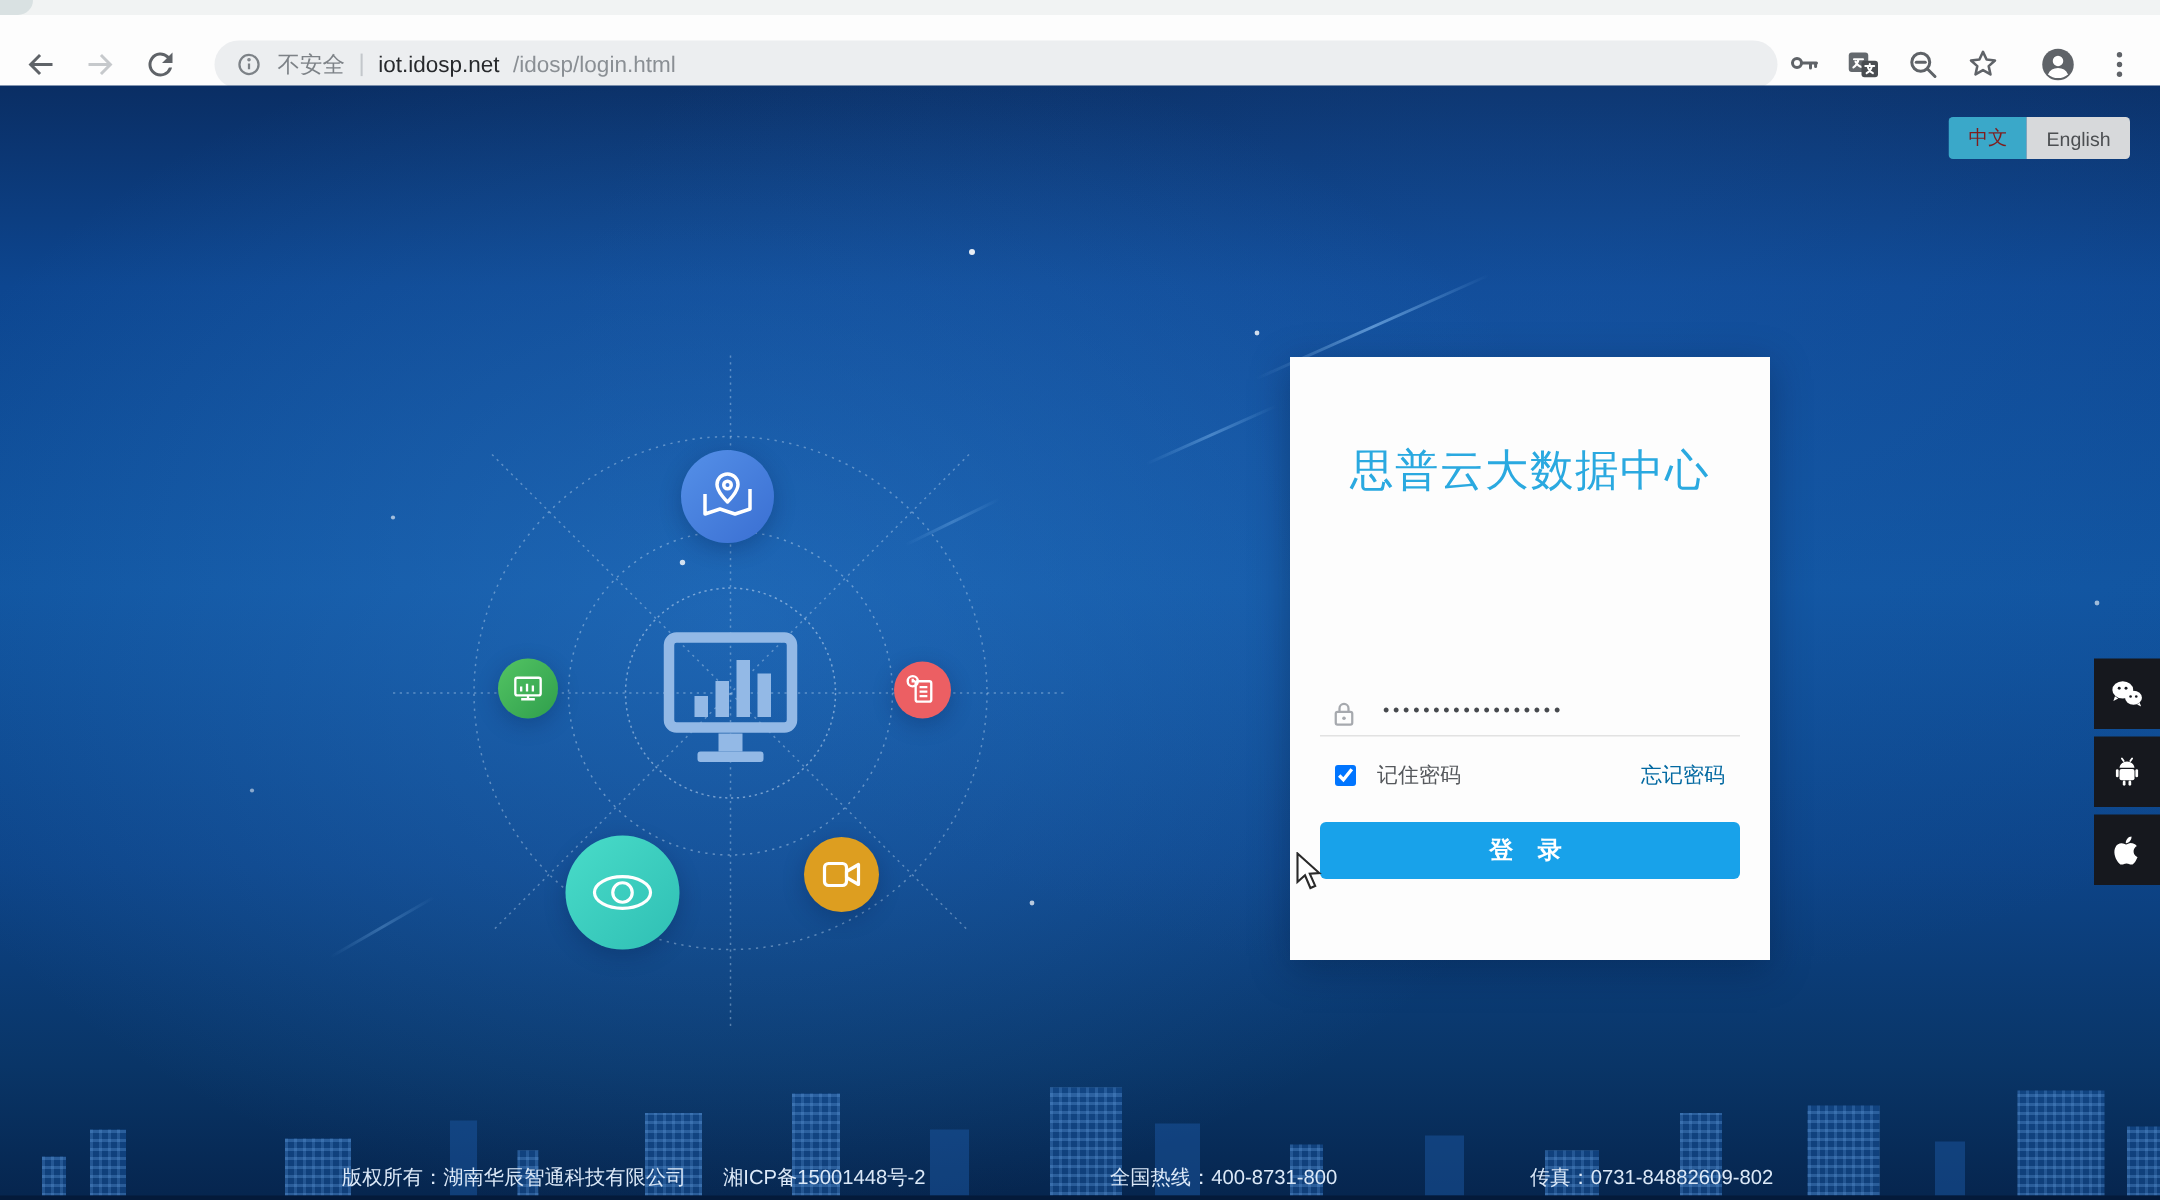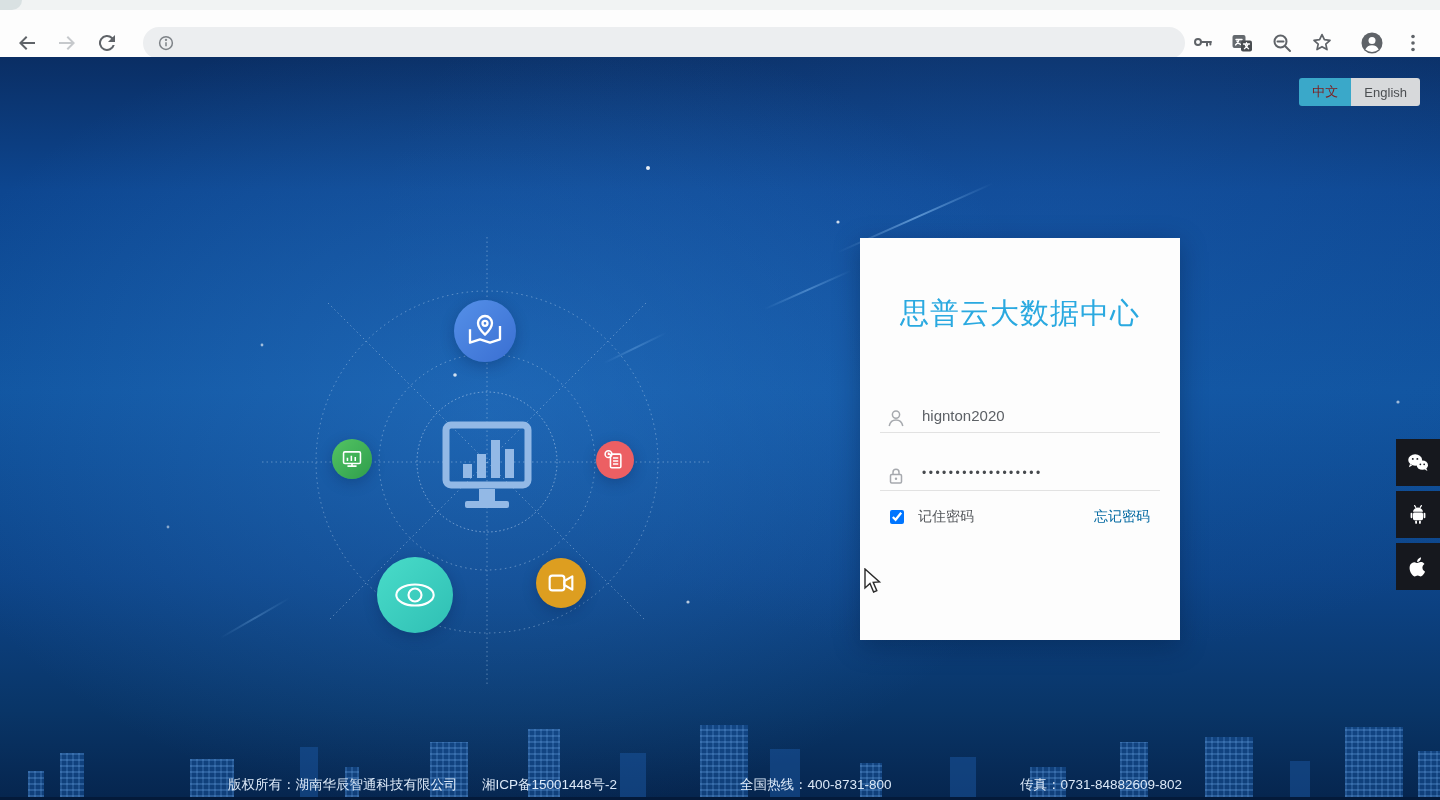--- a/index.html
+++ b/index.html
@@ -99,20 +99,26 @@
         </svg>
     </div>
 
     <div class="omnibox">
       <span class="info">
         <svg width="18" height="18" viewBox="0 0 24 24" fill="none" stroke="#7d8287" stroke-width="2">
           <circle cx="12" cy="12" r="8.5"></circle>
             <line x1="12" y1="11" x2="12" y2="16.2"></line>
             <circle cx="12" cy="7.8" r="0.6" fill="#7d8287"></circle>
         </svg>
+      </span>
+      <span class="url">
+        <span class="sec">不安全</span>
+        <span class="sep">|</span>
+        <span class="host">iot.idosp.net</span>
+          <span class="path">/idosp/login.html</span>
       </span>
     </div>
 
     <div class="right-icon" style="left:1191px;">
       <svg width="24" height="24" viewBox="0 0 24 24" fill="none" stroke="#5f6368" stroke-width="2" stroke-linecap="round">
         <circle cx="7" cy="11" r="3"></circle>
           <path d="M10 11h10M16 11v3.4M19.4 11v2.4"></path>
       </svg>
     </div>
     <div class="right-icon" style="left:1230px;">
@@ -232,47 +238,39 @@
   <div class="hub-node" style="left:536px;top:501px;width:50px;height:50px;background:#dd9e20;">
     <svg width="32" height="32" viewBox="-12 -12 24 24" fill="none" stroke="#fff" stroke-width="1.6" stroke-linejoin="round">
       <rect x="-8.5" y="-5.5" width="11" height="11" rx="2"></rect>
       <path d="M2.5 -1.5 L8.5 -5 V5 L2.5 1.5 z"></path>
     </svg>
   </div>
 
   <div class="card">
     <div class="card-title">思普云大数据中心</div>
 
-    <div class="field user">
-      <span class="ficon">
-        <svg width="24" height="24" viewBox="0 0 24 24" fill="none" stroke="#a6a9ae" stroke-width="1.5">
-          <circle cx="12" cy="8.6" r="3.6"></circle>
-          <path d="M5.2 20c.9-3.8 3.6-5.9 6.8-5.9s5.9 2.1 6.8 5.9"></path>
-        </svg>
-      </span>
-      <input type="text" value="hignton2020" style="">
-    </div>
 
     <div class="field pass">
       <span class="ficon">
         <svg width="24" height="24" viewBox="0 0 24 24" fill="none" stroke="#a6a9ae" stroke-width="1.5">
           <rect x="6.5" y="10.5" width="11" height="8.5" rx="1.2"></rect>
           <path d="M9 10.5 V8.3 a3 3 0 0 1 6 0 v2.2"></path>
           <circle cx="12" cy="14.8" r="1.2" fill="#a6a9ae" stroke="none"></circle>
         </svg>
       </span>
       <input type="text" value="••••••••••••••••••" style="">
     </div>
 
     <div class="remember-row">
       <input type="checkbox" id="rem" checked="checked" style="">
       <label for="rem">记住密码</label>
       <a class="forgot">忘记密码</a>
     </div>
 
+    <button class="login-btn">登 录</button>
   </div>
 
   <div class="apps">
     <div class="app-sq">
       <svg width="26" height="26" viewBox="0 0 24 24">
         <ellipse cx="9.4" cy="9.2" rx="6.4" ry="5.3" fill="#fff"></ellipse>
         <path d="M4.6 13l-1 3 3-1.6z" fill="#fff"></path>
         <circle cx="7.2" cy="8.2" r="0.9" fill="#16181e"></circle>
           <circle cx="11.4" cy="8.2" r="0.9" fill="#16181e"></circle>
         <ellipse cx="16" cy="14" rx="5.2" ry="4.3" fill="#fff"></ellipse>

